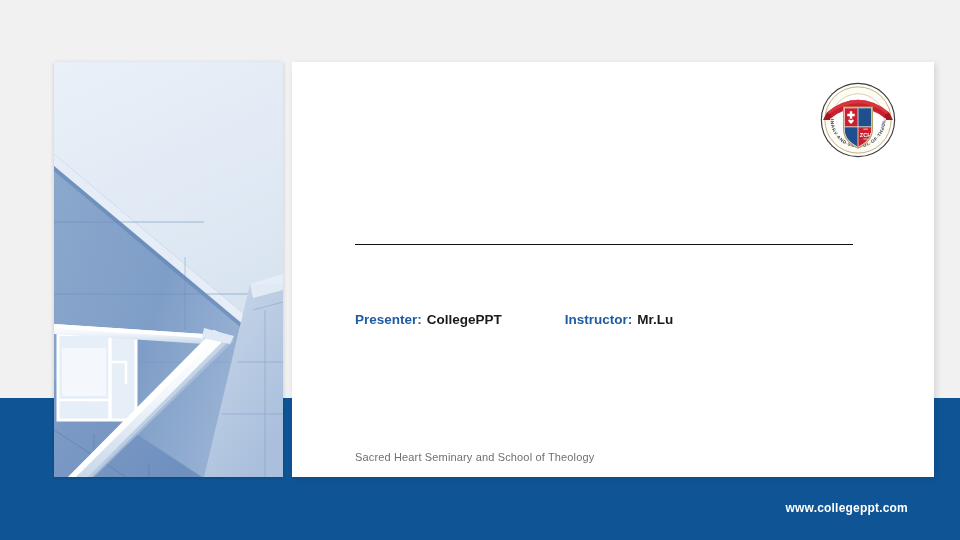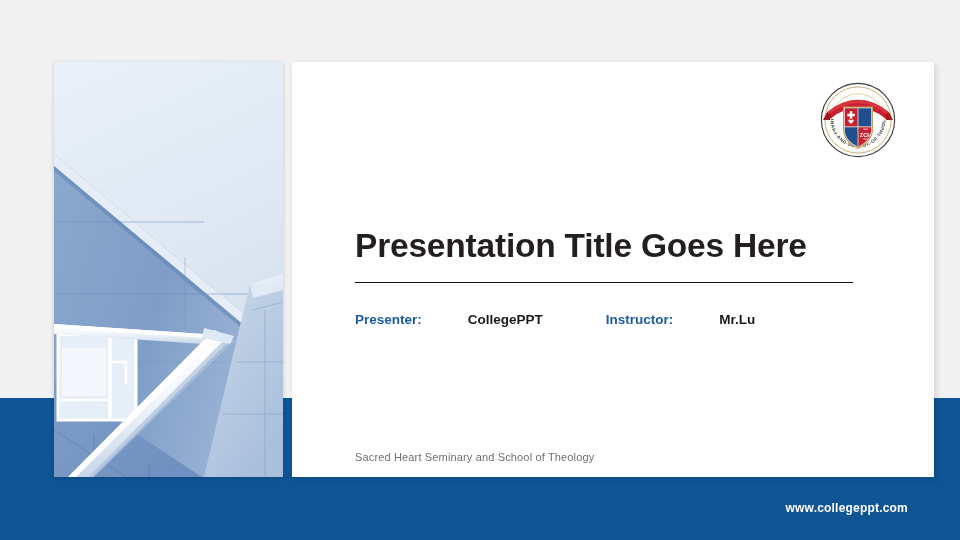--- a/index.html
+++ b/index.html
@@ -96,24 +96,24 @@
   
   #credits {
     position: absolute;
     left: 63px;
     top: 250px;
     display: flex;
     align-items: baseline;
     font-size: 13.5px;
     font-weight: bold;
   }
-  .credit-group { display: flex; align-items: baseline; white-space: nowrap; gap: 28px; }
+  .credit-group { display: flex; align-items: baseline; white-space: nowrap; }
   .credit-group + .credit-group { margin-left: 63px; }
   .credit-label { color: #1d5ba4; }
-  .credit-value { color: #1a1a1a; margin-left: 18px; }
+  .credit-value { color: #1a1a1a; margin-left: 5px; }
 
   
   #card-footer {
     position: absolute;
     left: 63px;
     bottom: 14px;
     font-size: 11px;
     color: #6f6f6f;
     letter-spacing: 0.15px;
     white-space: nowrap;
@@ -273,21 +273,20 @@
             <text x="60" y="72" font-family="'Liberation Sans', sans-serif" font-size="7.4" font-weight="bold" fill="#ffffff" text-anchor="middle">ZCH</text>
             <path d="M57 62 h6 M57 75 h6" stroke="#ffffff" stroke-width="1"></path>
           </g>
 
           <path d="M50 33 V86 M32 59 H68" stroke="#f2ead6" stroke-width="1.2" opacity="0.9" clip-path="url(#shieldClip)"></path>
         </g>
       </svg>
     </div>
 
     <div id="title-block">
-      <h1 id="slide-title">Presentation Title Goes Here</h1>
       <div id="title-rule"></div>
     </div>
 
     <div id="credits">
       <div class="credit-group">
         <span class="credit-label">Presenter:</span>
         <span class="credit-value">CollegePPT</span>
       </div>
       <div class="credit-group">
         <span class="credit-label">Instructor:</span>

